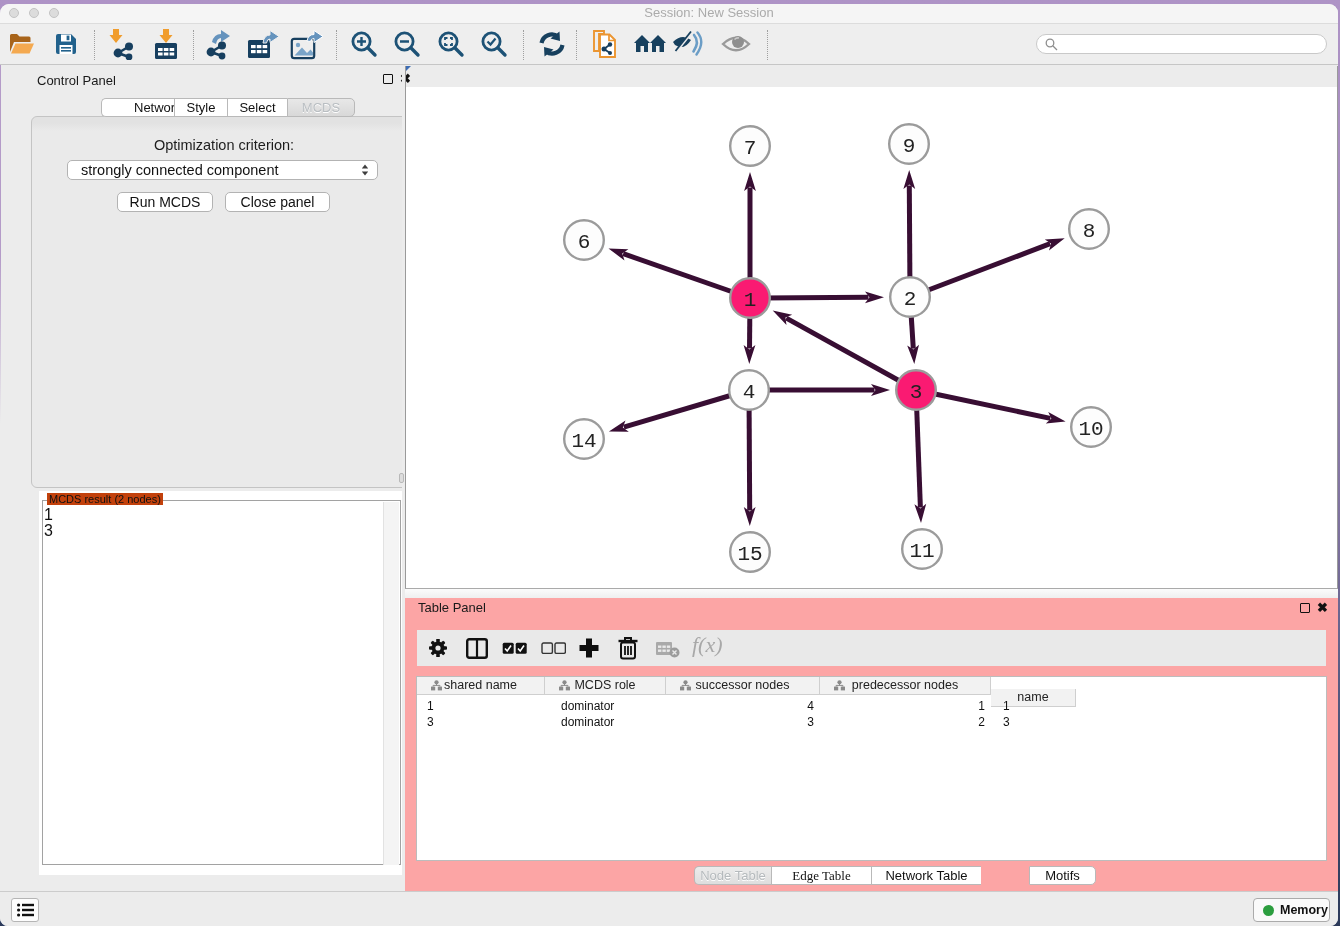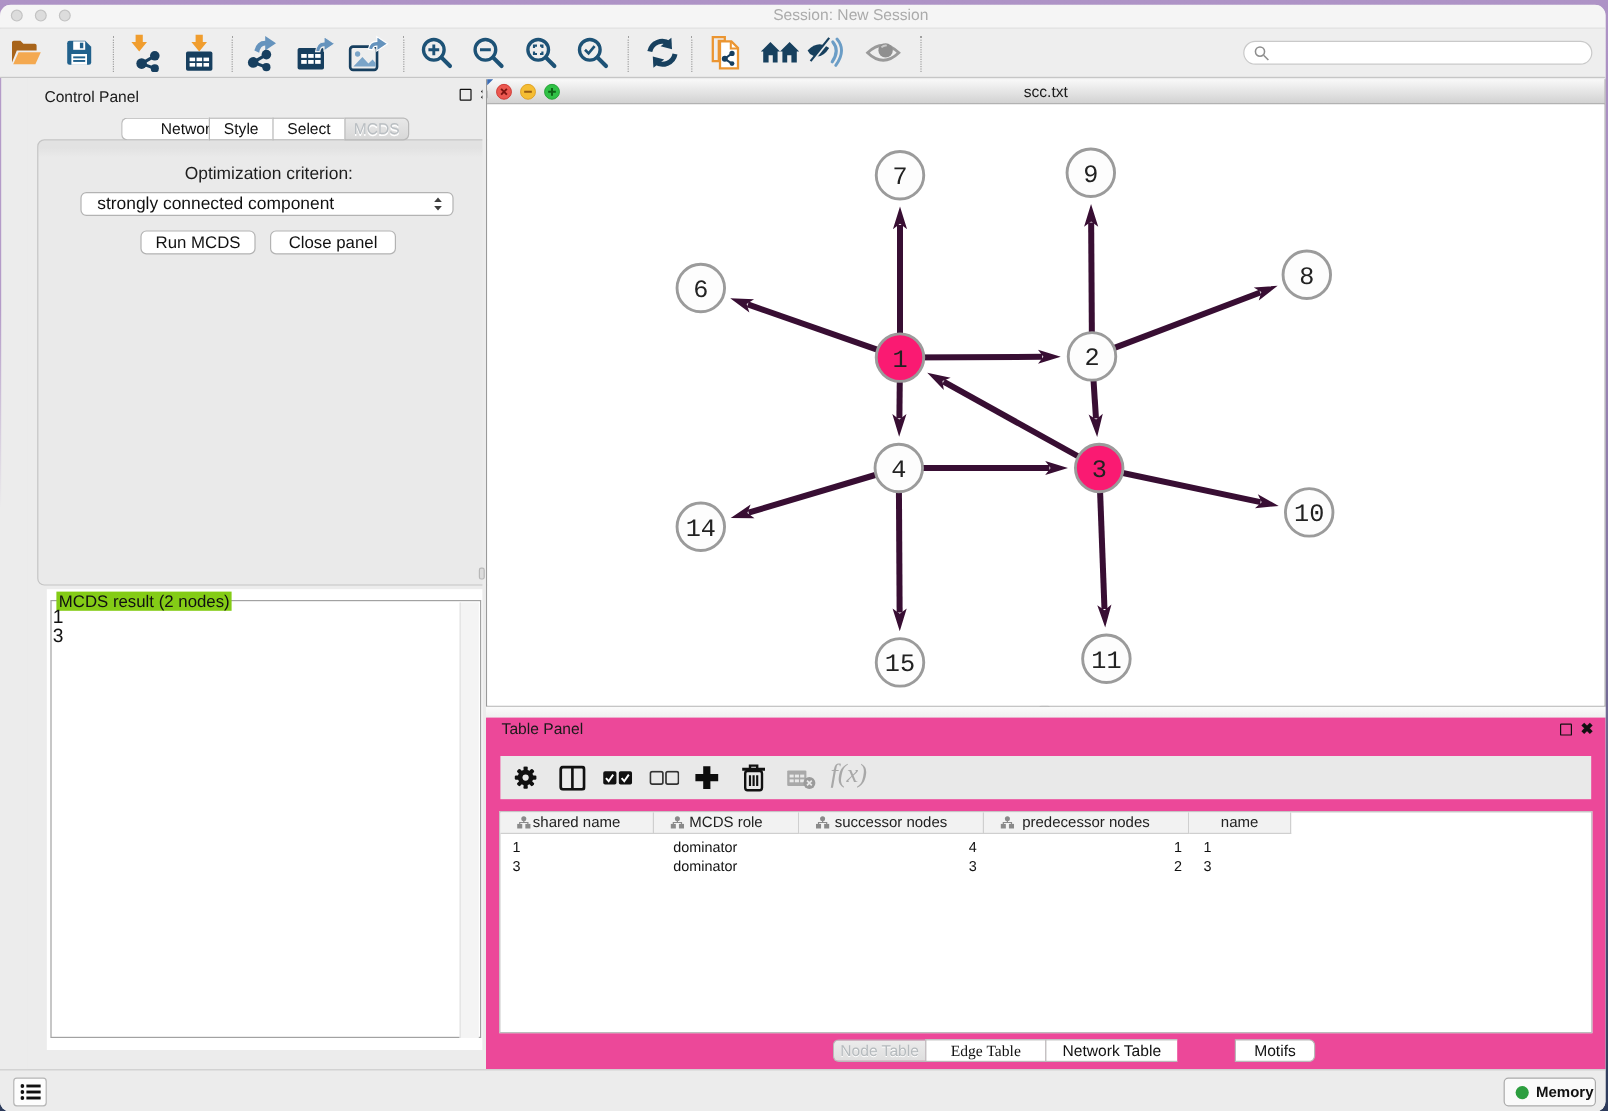--- a/index.html
+++ b/index.html
@@ -25,33 +25,33 @@
 #tabs{position:absolute;left:78px;top:33px;height:19px;display:flex;font-size:13px;}
 .tab{background:#fff;border:1px solid #b9b9b9;border-right:none;line-height:18px;color:#111;text-align:center;box-sizing:border-box;}
 .tab.first{border-radius:5px 0 0 5px;padding-left:32px;}
 .tab.sel{background:linear-gradient(#e8e8e8,#d8d8d8);border-right:1px solid #b9b9b9;border-radius:0 5px 5px 0;color:#b9bec2;text-shadow:0 1px 0 #fff;}
 #tcontent{position:absolute;left:8px;top:51px;width:386px;height:372px;background:linear-gradient(#e2e2e2 0,#e2e2e2 6px,#eaeaea 14px);border:1px solid #c4c4c4;border-radius:6px;box-sizing:border-box;}
 #optlabel{position:absolute;top:72px;width:402px;text-align:center;font-size:14.5px;color:#1d1d1d;}
 #combo{position:absolute;left:44px;top:95px;width:311px;height:20px;background:#fff;border:1px solid #b3b3b3;border-radius:5px;box-sizing:border-box;font-size:14.5px;color:#111;line-height:18px;padding-left:13px;}
 .cbtn{position:absolute;top:127px;height:20px;background:#fff;border:1px solid #b3b3b3;border-radius:5px;box-sizing:border-box;font-size:14px;color:#111;text-align:center;line-height:19px;}
 #resultbox{position:absolute;left:16px;top:426px;width:367px;height:384px;background:#fff;}
 #fieldset{position:absolute;left:3px;top:9px;width:359px;height:365px;border:1px solid #a2a2a2;box-sizing:border-box;}
-#legend{position:absolute;left:4px;top:-8px;background:#84cc16;padding:0 2px;font-size:14px;color:#111;}
+#legend{position:absolute;left:4px;top:-8px;background:#c2410c;padding:0 2px;font-size:11px;color:#111;}
 #mcdsitems{position:absolute;left:1px;top:6px;font-size:16px;line-height:15.5px;color:#111;}
 #rscroll{position:absolute;right:1px;top:1px;width:15px;height:363px;background:#f4f4f4;border-left:1px solid #e2e2e2;}
 
 #netframe{position:absolute;left:405px;top:62px;width:933px;height:523px;border-left:1px solid #9a9a9a;border-right:1px solid #9a9a9a;border-bottom:1px solid #aaa;box-sizing:border-box;}
 #nettitle{position:absolute;left:0;top:0;width:100%;height:21px;background:linear-gradient(#f9f9f9,#d2d2d2);border-bottom:1px solid #a5a5a5;box-sizing:border-box;}
 #netname{position:absolute;left:0;top:3px;width:100%;text-align:center;font-size:13px;color:#1c1c1c;}
 #netcanvas{position:absolute;left:0;top:21px;width:931px;height:501px;background:#fff;}
 
 #vsplit{position:absolute;left:402px;top:61px;width:3px;height:826px;background:#ececec;}
 #hsplit{position:absolute;left:405px;top:585px;width:933px;height:9px;background:linear-gradient(#fbfbfb,#efefef);}
 
-#tpanel{position:absolute;left:405px;top:594px;width:933px;height:293px;background:#ec4899;}
+#tpanel{position:absolute;left:405px;top:594px;width:933px;height:293px;background:#fca5a5;}
 #tphead{position:absolute;left:13px;top:2px;font-size:13px;color:#1a1a1a;}
 #ttoolbar{position:absolute;left:12px;top:32px;width:909px;height:36px;background:#e9e9e9;}
 #tblarea{position:absolute;left:11px;top:78px;width:911px;height:185px;background:#fff;border:1px solid #bcbcbc;box-sizing:border-box;}
 .thcell{position:absolute;top:0;height:18px;background:#f2f2f2;border-right:1px solid #cfcfcf;border-bottom:1px solid #cfcfcf;box-sizing:border-box;font-size:12.5px;color:#222;text-align:center;line-height:17px;}
 .trow{position:absolute;font-size:12px;color:#111;height:16px;line-height:16px;}
 #btabs{position:absolute;left:289px;top:268px;height:19px;display:flex;font-size:13px;}
 .btab{background:#fff;border:1px solid #b9b9b9;border-right:none;line-height:18px;color:#111;text-align:center;box-sizing:border-box;}
 .btab.sel{background:linear-gradient(#ececec,#dedede);border-radius:5px 0 0 5px;color:#b5babd;text-shadow:0 1px 0 #fff;}
 .btab.last{border-right:1px solid #b9b9b9;border-radius:0 5px 5px 0;margin-left:48px;}
 
@@ -236,21 +236,21 @@
   </div>
   <div id="cpanel">
     <div id="cphead">Control Panel</div>
     <div class="winbtn" style="left:360px;"></div>
     <div class="xbtn" style="left:377px;">✖</div>
     <div id="tcontent"></div>
     <div id="tabs">
       <div class="tab first" style="width:73px;">Network</div>
       <div class="tab" style="width:53px;">Style</div>
       <div class="tab" style="width:60px;">Select</div>
-      <div class="tab sel" style="width:54px;">MCDS</div>
+      <div class="tab sel" style="width:68px;">MCDS</div>
     </div>
     <div id="combo">strongly connected component
       <svg width="8" height="12" viewBox="0 0 8 12" style="position:absolute;right:8px;top:3px;">
         <path d="M4 0.5 L7.2 4.4 L0.8 4.4 Z" fill="#3d3d3d"></path>
         <path d="M4 11.5 L7.2 7.6 L0.8 7.6 Z" fill="#3d3d3d"></path>
       </svg>
     </div>
     <div id="optlabel">Optimization criterion:</div>
     <div class="cbtn" style="left:94px;width:96px;">Run MCDS</div>
     <div class="cbtn" style="left:202px;width:105px;">Close panel</div>
@@ -261,31 +261,20 @@
         <div id="rscroll"></div>
       </div>
     </div>
   </div>
   <div id="vsplit"></div>
   <div style="position:absolute;left:399px;top:469px;width:5px;height:10px;background:#dcdcdc;border:1px solid #b8b8b8;border-radius:2px;box-sizing:border-box;"></div>
   <div style="position:absolute;left:866px;top:584px;width:9px;height:6px;background:#e3e3e3;border:1px solid #ababab;border-radius:2px;box-sizing:border-box;"></div>
   <div style="position:absolute;left:0;bottom:0;width:0;height:0;border-left:5px solid #3c6cb4;border-top:5px solid transparent;"></div>
   <div id="netframe">
     <div style="position:absolute;left:0;top:0;width:0;height:0;border-top:5px solid #3c6cb4;border-right:5px solid transparent;z-index:5;"></div>
-    <div id="nettitle">
-      <svg width="70" height="21" viewBox="0 0 70 21" style="position:absolute;left:6px;top:0;">
-        <circle cx="8" cy="10.5" r="6.2" fill="#ec5850" stroke="#ce3a34" stroke-width="0.8"></circle>
-        <path d="M5.6 8.1 L10.4 12.9 M10.4 8.1 L5.6 12.9" stroke="#7e1410" stroke-width="1.6"></path>
-        <circle cx="28" cy="10.5" r="6.2" fill="#f5bd33" stroke="#dfa023" stroke-width="0.8"></circle>
-        <path d="M24.8 10.5 L31.2 10.5" stroke="#985d12" stroke-width="1.7"></path>
-        <circle cx="48" cy="10.5" r="6.2" fill="#30c146" stroke="#26a135" stroke-width="0.8"></circle>
-        <path d="M44.8 10.5 L51.2 10.5 M48 7.3 L48 13.7" stroke="#0e6316" stroke-width="1.7"></path>
-      </svg>
-      <div id="netname">scc.txt</div>
-    </div>
     <div id="netcanvas">
       <svg width="931" height="501" viewBox="0 0 931 501" style="display:block;" font-family="Liberation Sans, sans-serif">
         <g stroke="#380e33" stroke-width="5">
           <line x1="344" y1="211" x2="344.0" y2="100.5"></line>
           <line x1="344" y1="211" x2="217.2" y2="166.7"></line>
           <line x1="344" y1="211" x2="462.5" y2="210.3"></line>
           <line x1="344" y1="211" x2="343.5" y2="261.5"></line>
           <line x1="504" y1="210" x2="503.3" y2="98.5"></line>
           <line x1="504" y1="210" x2="644.2" y2="156.7"></line>
           <line x1="504" y1="210" x2="507.3" y2="261.6"></line>
@@ -437,21 +426,21 @@
           </svg>
         successor nodes</div>
       <div class="thcell" style="left:403px;width:171px;">
         <svg width="13" height="11" viewBox="0 0 13 11" style="position:absolute;left:13px;top:3px;">
             <circle cx="6.5" cy="2.3" r="2.1" fill="#8a8a8a"></circle>
             <rect x="1" y="6.6" width="4.2" height="3.8" fill="#8a8a8a"></rect>
             <rect x="7.8" y="6.6" width="4.2" height="3.8" fill="#8a8a8a"></rect>
             <path d="M6.5 3.5 L6.5 5.4 M3.1 6.6 L3.1 5.4 L9.9 5.4 L9.9 6.6" stroke="#8a8a8a" stroke-width="1" fill="none"></path>
           </svg>
         predecessor nodes</div>
-      <div class="thcell" style="left:574px;width:85px;">name</div>
+      <div class="thcell" style="left:574px;width:85px;margin-top:12px;">name</div>
       <div class="trow" style="left:10px;top:21px;">1</div>
       <div class="trow" style="left:144px;top:21px;">dominator</div>
       <div class="trow" style="left:385px;top:21px;width:12px;text-align:right;">4</div>
       <div class="trow" style="left:550px;top:21px;width:18px;text-align:right;">1</div>
       <div class="trow" style="left:586px;top:21px;">1</div>
       <div class="trow" style="left:10px;top:37px;">3</div>
       <div class="trow" style="left:144px;top:37px;">dominator</div>
       <div class="trow" style="left:385px;top:37px;width:12px;text-align:right;">3</div>
       <div class="trow" style="left:550px;top:37px;width:18px;text-align:right;">2</div>
       <div class="trow" style="left:586px;top:37px;">3</div>

